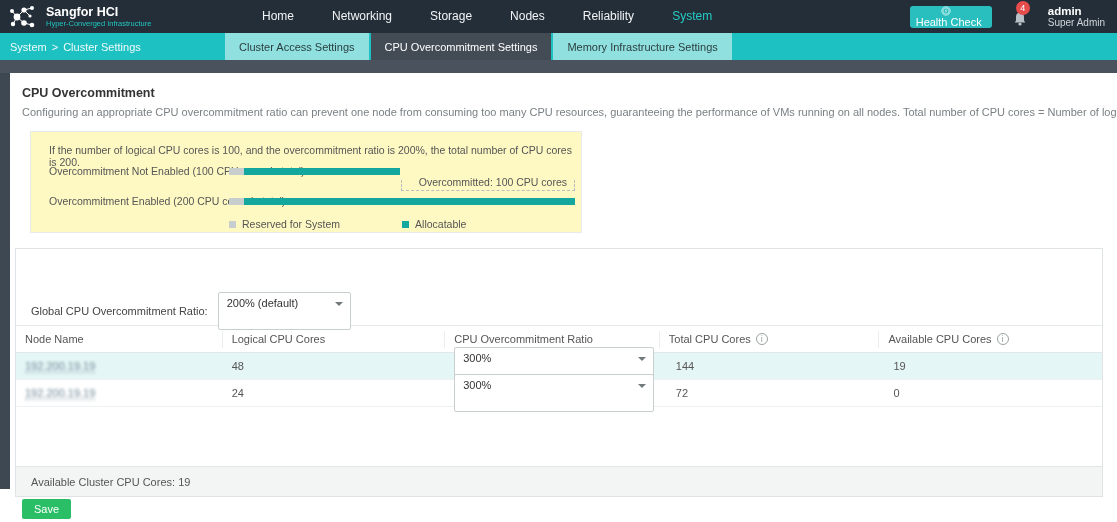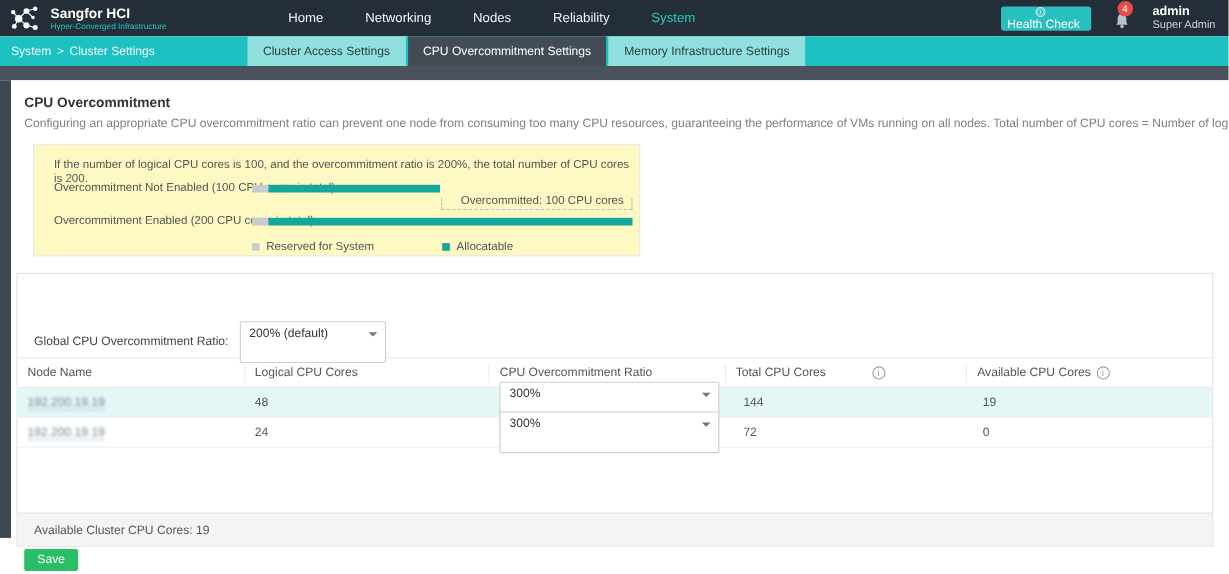--- a/index.html
+++ b/index.html
@@ -62,21 +62,21 @@
   .global-row { height:29px; display:flex; align-items:center; padding-left:15px; border-bottom:1px solid #e6e9e9;margin-top:48px; }
   .global-label { color:#444; margin-right:10px; }
   .select-box { position:relative; background:#fff; border:1px solid #c9cfcf; border-radius:2px; height:38px; line-height:20px; padding:0 22px 0 8px; color:#333; cursor:pointer; }
   .select-box .caret { position:absolute; right:7px; top:9px; width:0; height:0; border-left:4px solid transparent; border-right:4px solid transparent; border-top:4px solid #707a7a; }
   .global-select { width:133px; }
 
   .thead { display:flex; height:27px; align-items:center; border-bottom:1px solid #e4e7e7; color:#555; }
   .th { padding-left:9px; height:17px; line-height:17px; border-right:1px solid #eceeee; display:flex; align-items:center; }
   .th:last-child { border-right:none; }
   .info-i { display:inline-block; width:12px; height:12px; border:1px solid #9aa2a2; border-radius:50%; color:#9aa2a2; font-size:9px; line-height:11px; text-align:center; margin-left:5px; font-style:normal; cursor:pointer; }
-  .c1 { width:207px; } .c2 { width:223px; } .c3 { width:215px; } .c4 { width:220px;gap:37px; } .c5 { width:223px; }
+  .c1 { width:207px; } .c2 { width:223px; } .c3 { width:215px; } .c4 { width:220px; } .c5 { width:223px; }
   .trow { display:flex; align-items:center; height:27px; border-bottom:1px solid #eef1f1; color:#555; }
   .trow.selected { background:#e5f6f6; }
   .td { padding-left:9px; }
   .node-name { color:#6d8694; filter:blur(1.6px); border-bottom:1px dotted #7f98a5; cursor:pointer; }
   .ratio-select { width:200px; margin-left:9px; }
   .panel-footer { position:absolute; left:0; bottom:0; width:100%; height:30px; background:#f3f5f5; border-top:1px solid #e3e6e6; display:flex; align-items:center; padding-left:15px; color:#555; }
 
   .save-btn { position:absolute; left:12px; top:426px; width:49px; height:20px; background:#2abf67; color:#fff; border:none; border-radius:2px; font-size:11px; cursor:pointer; font-family:inherit; }
 </style>
 </head>
@@ -106,20 +106,21 @@
       </g>
     </svg>
     <div>
       <div class="brand-title">Sangfor HCI</div>
       <div class="brand-sub">Hyper-Converged Infrastructure</div>
     </div>
   </div>
   <div class="nav-menu">
     <div class="nav-item">Home</div>
     <div class="nav-item">Networking</div>
+    <div class="nav-item">Storage</div>
     <div class="nav-item">Nodes</div>
     <div class="nav-item">Reliability</div>
     <div class="nav-item active">System</div>
   </div>
   <div class="nav-right">
     <div class="health-btn">
       <svg width="16" height="16" viewBox="0 0 16 16">
         <circle cx="8" cy="8" r="6.6" fill="none" stroke="#fff" stroke-width="1.2"></circle>
         <circle cx="8" cy="8" r="4.6" fill="none" stroke="#fff" stroke-width="0.8"></circle>
         <polygon points="8.6,4.5 6.4,8.4 7.8,8.4 7.2,11.5 9.6,7.4 8.2,7.4" fill="#fff"></polygon>

